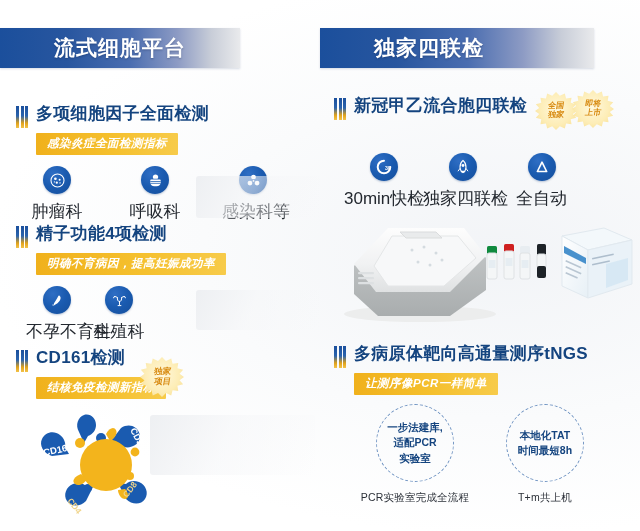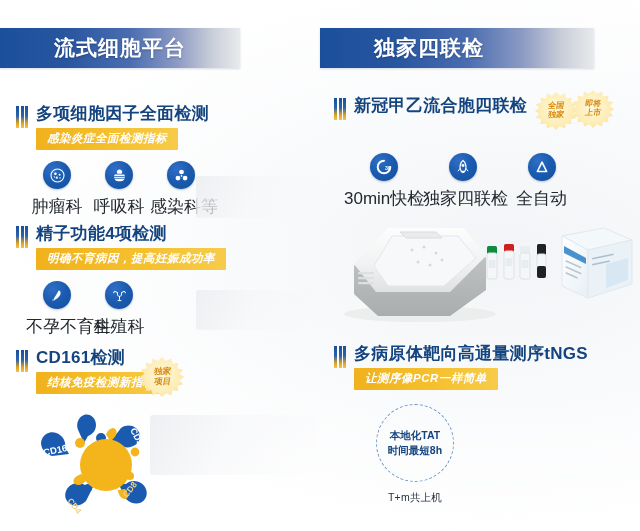--- a/index.html
+++ b/index.html
@@ -44,21 +44,21 @@
     background:
       linear-gradient(180deg,#1b4f9c 0%,#2a63ad 45%,#e0a21c 78%,#f3c34a 100%);
     -webkit-mask-image:repeating-linear-gradient(90deg,#000 0px,#000 3px,transparent 3px,transparent 4.6px);
     mask-image:repeating-linear-gradient(90deg,#000 0px,#000 3px,transparent 3px,transparent 4.6px);
   }
   .sec-title{
     color:#14447f;font-size:17px;font-weight:bold;letter-spacing:.3px;
     line-height:20px;white-space:nowrap;
   }
   .sec-sub{
-    display:inline-block;margin-left:20px;
+    display:inline-block;margin-top:5px;margin-left:20px;
     background:linear-gradient(90deg,#f0b11c 0%,#f5c02e 55%,#f7cb4a 100%);
     color:#ffffff;font-size:11.5px;font-weight:bold;font-style:italic;
     padding:3px 11px 4px 11px;letter-spacing:.5px;white-space:nowrap;
     border-radius:1px;
   }
 
   
   .icon-row{display:flex;margin-top:11px;}
   .icon-cell{width:62px;text-align:center;}
   .icon-circle{
@@ -122,21 +122,21 @@
       <div class="ttl">流式细胞平台</div>
     </div>
 
     <div class="section" style="left:16px;top:104px;">
       <div class="sec-head">
         <div class="marker"></div>
         <div class="sec-title">多项细胞因子全面检测</div>
       </div>
       <div class="sec-sub">感染炎症全面检测指标</div>
 
-      <div class="icon-row" style="margin-left:10px;">
+      <div class="icon-row" style="margin-left:10px;gap:36px;">
         <div class="icon-cell">
           <div class="icon-circle">
             <svg width="17" height="17" viewBox="0 0 24 24">
                 <circle cx="12" cy="12" r="9.2" fill="none" stroke="#fff" stroke-width="1.5"></circle>
                 <circle cx="9" cy="9.5" r="1.9" fill="#fff"></circle>
                 <circle cx="15" cy="11" r="1.4" fill="#fff"></circle>
                 <circle cx="11" cy="15" r="1.6" fill="#fff"></circle>
                 <circle cx="15.6" cy="15.4" r="1" fill="#fff"></circle>
                 <circle cx="7.6" cy="14" r="0.85" fill="#fff"></circle>
               </svg>
@@ -378,20 +378,30 @@
         <div class="marker"></div>
         <div class="sec-title">多病原体靶向高通量测序tNGS</div>
       </div>
       <div class="sec-sub">让测序像PCR一样简单</div>
     </div>
 
     <div class="dash-row" style="left:30px;top:404px;">
       <div class="dash-cell" style="width:130px;">
         <div class="dash-circle">
           <div class="txt">
+            <div>一步法建库,</div>
+            <div>适配PCR</div>
+            <div>实验室</div>
+          </div>
+        </div>
+        <div class="dash-caption">PCR实验室完成全流程</div>
+      </div>
+      <div class="dash-cell" style="width:130px;">
+        <div class="dash-circle">
+          <div class="txt">
             <div>本地化TAT</div>
             <div>时间最短8h</div>
           </div>
         </div>
         <div class="dash-caption">T+m共上机</div>
       </div>
     </div>
   </div>
 </div>
 

